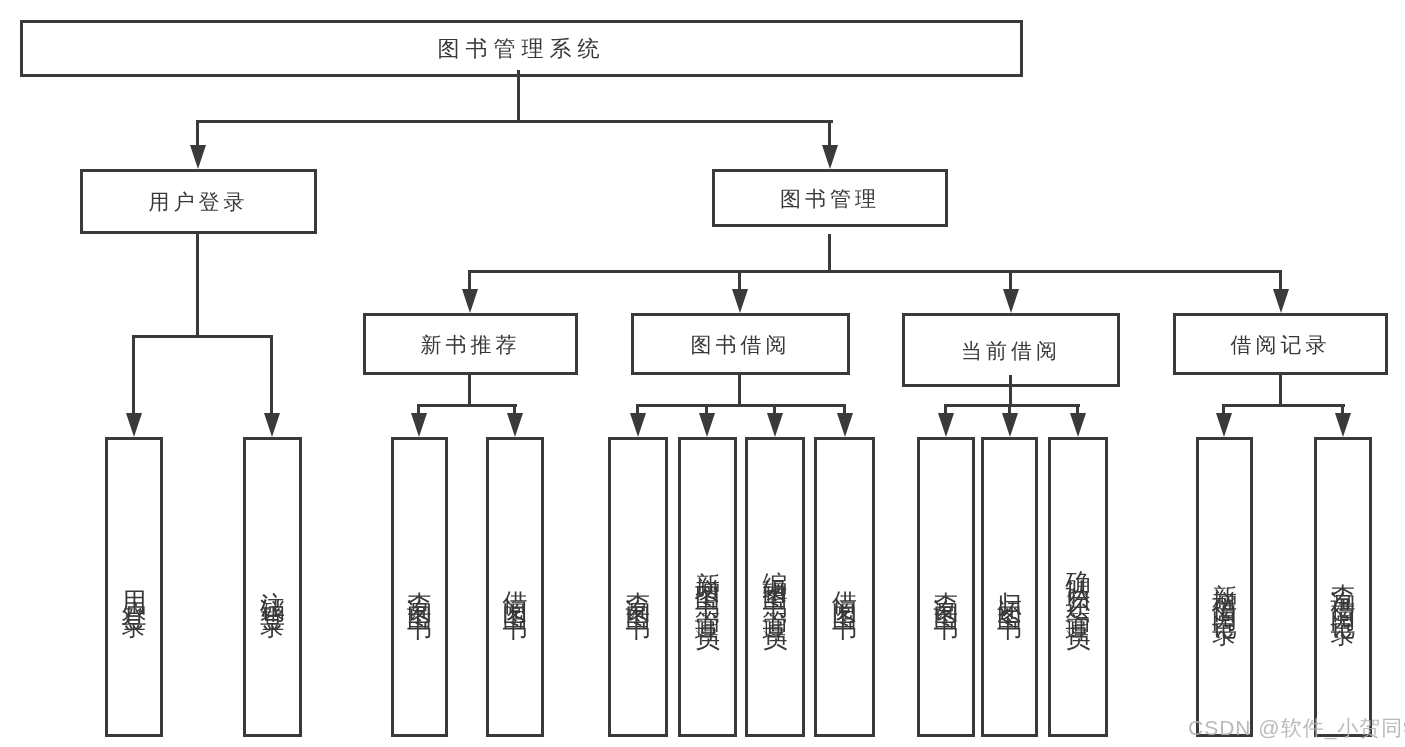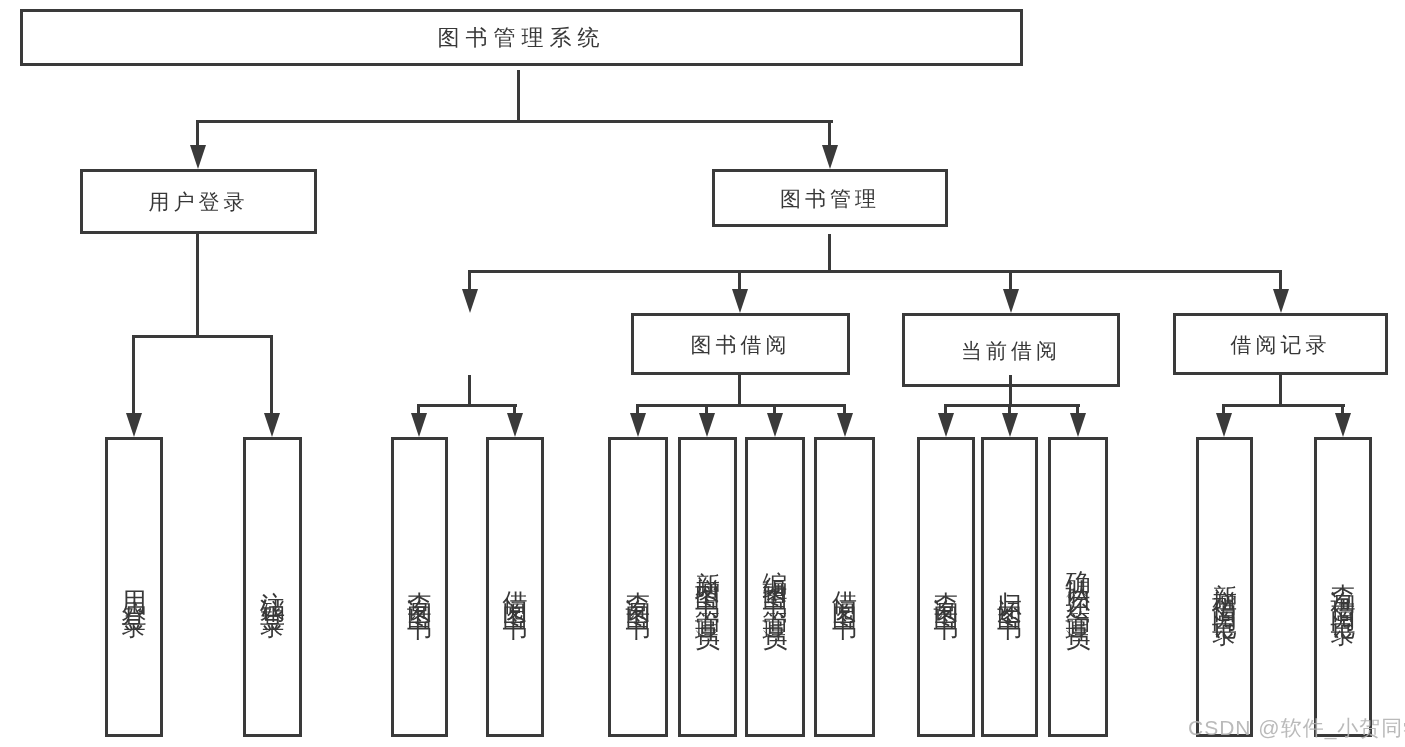--- a/index.html
+++ b/index.html
@@ -28,32 +28,35 @@
   .watermark{
     position:absolute;left:1188px;top:714px;z-index:9;
     font-size:21px;letter-spacing:1px;color:rgba(178,178,178,0.9);white-space:nowrap;
   }
 </style>
 </head>
 <body>
 
 <div class="stage">
 
-  <div class="box rootnode" style="left:20px;top:9px;width:1003px;height:57px;">
+  <div class="box rootnode" style="left:20px;top:20px;width:1003px;height:57px;">
     <span>图书管理系统</span>
   </div>
 
   <div class="box hnode" style="left:80px;top:169px;width:237px;height:65px;">
     <span>用户登录</span>
   </div>
 
   <div class="box hnode" style="left:712px;top:169px;width:236px;height:58px;">
     <span>图书管理</span>
   </div>
 
+  <div class="box hnode" style="left:363px;top:313px;width:215px;height:62px;">
+    <span>新书推荐</span>
+  </div>
 
   <div class="box hnode" style="left:631px;top:313px;width:219px;height:62px;">
     <span>图书借阅</span>
   </div>
 
   <div class="box hnode" style="left:902px;top:313px;width:218px;height:74px;">
     <span>当前借阅</span>
   </div>
 
   <div class="box hnode" style="left:1173px;top:313px;width:215px;height:62px;">

